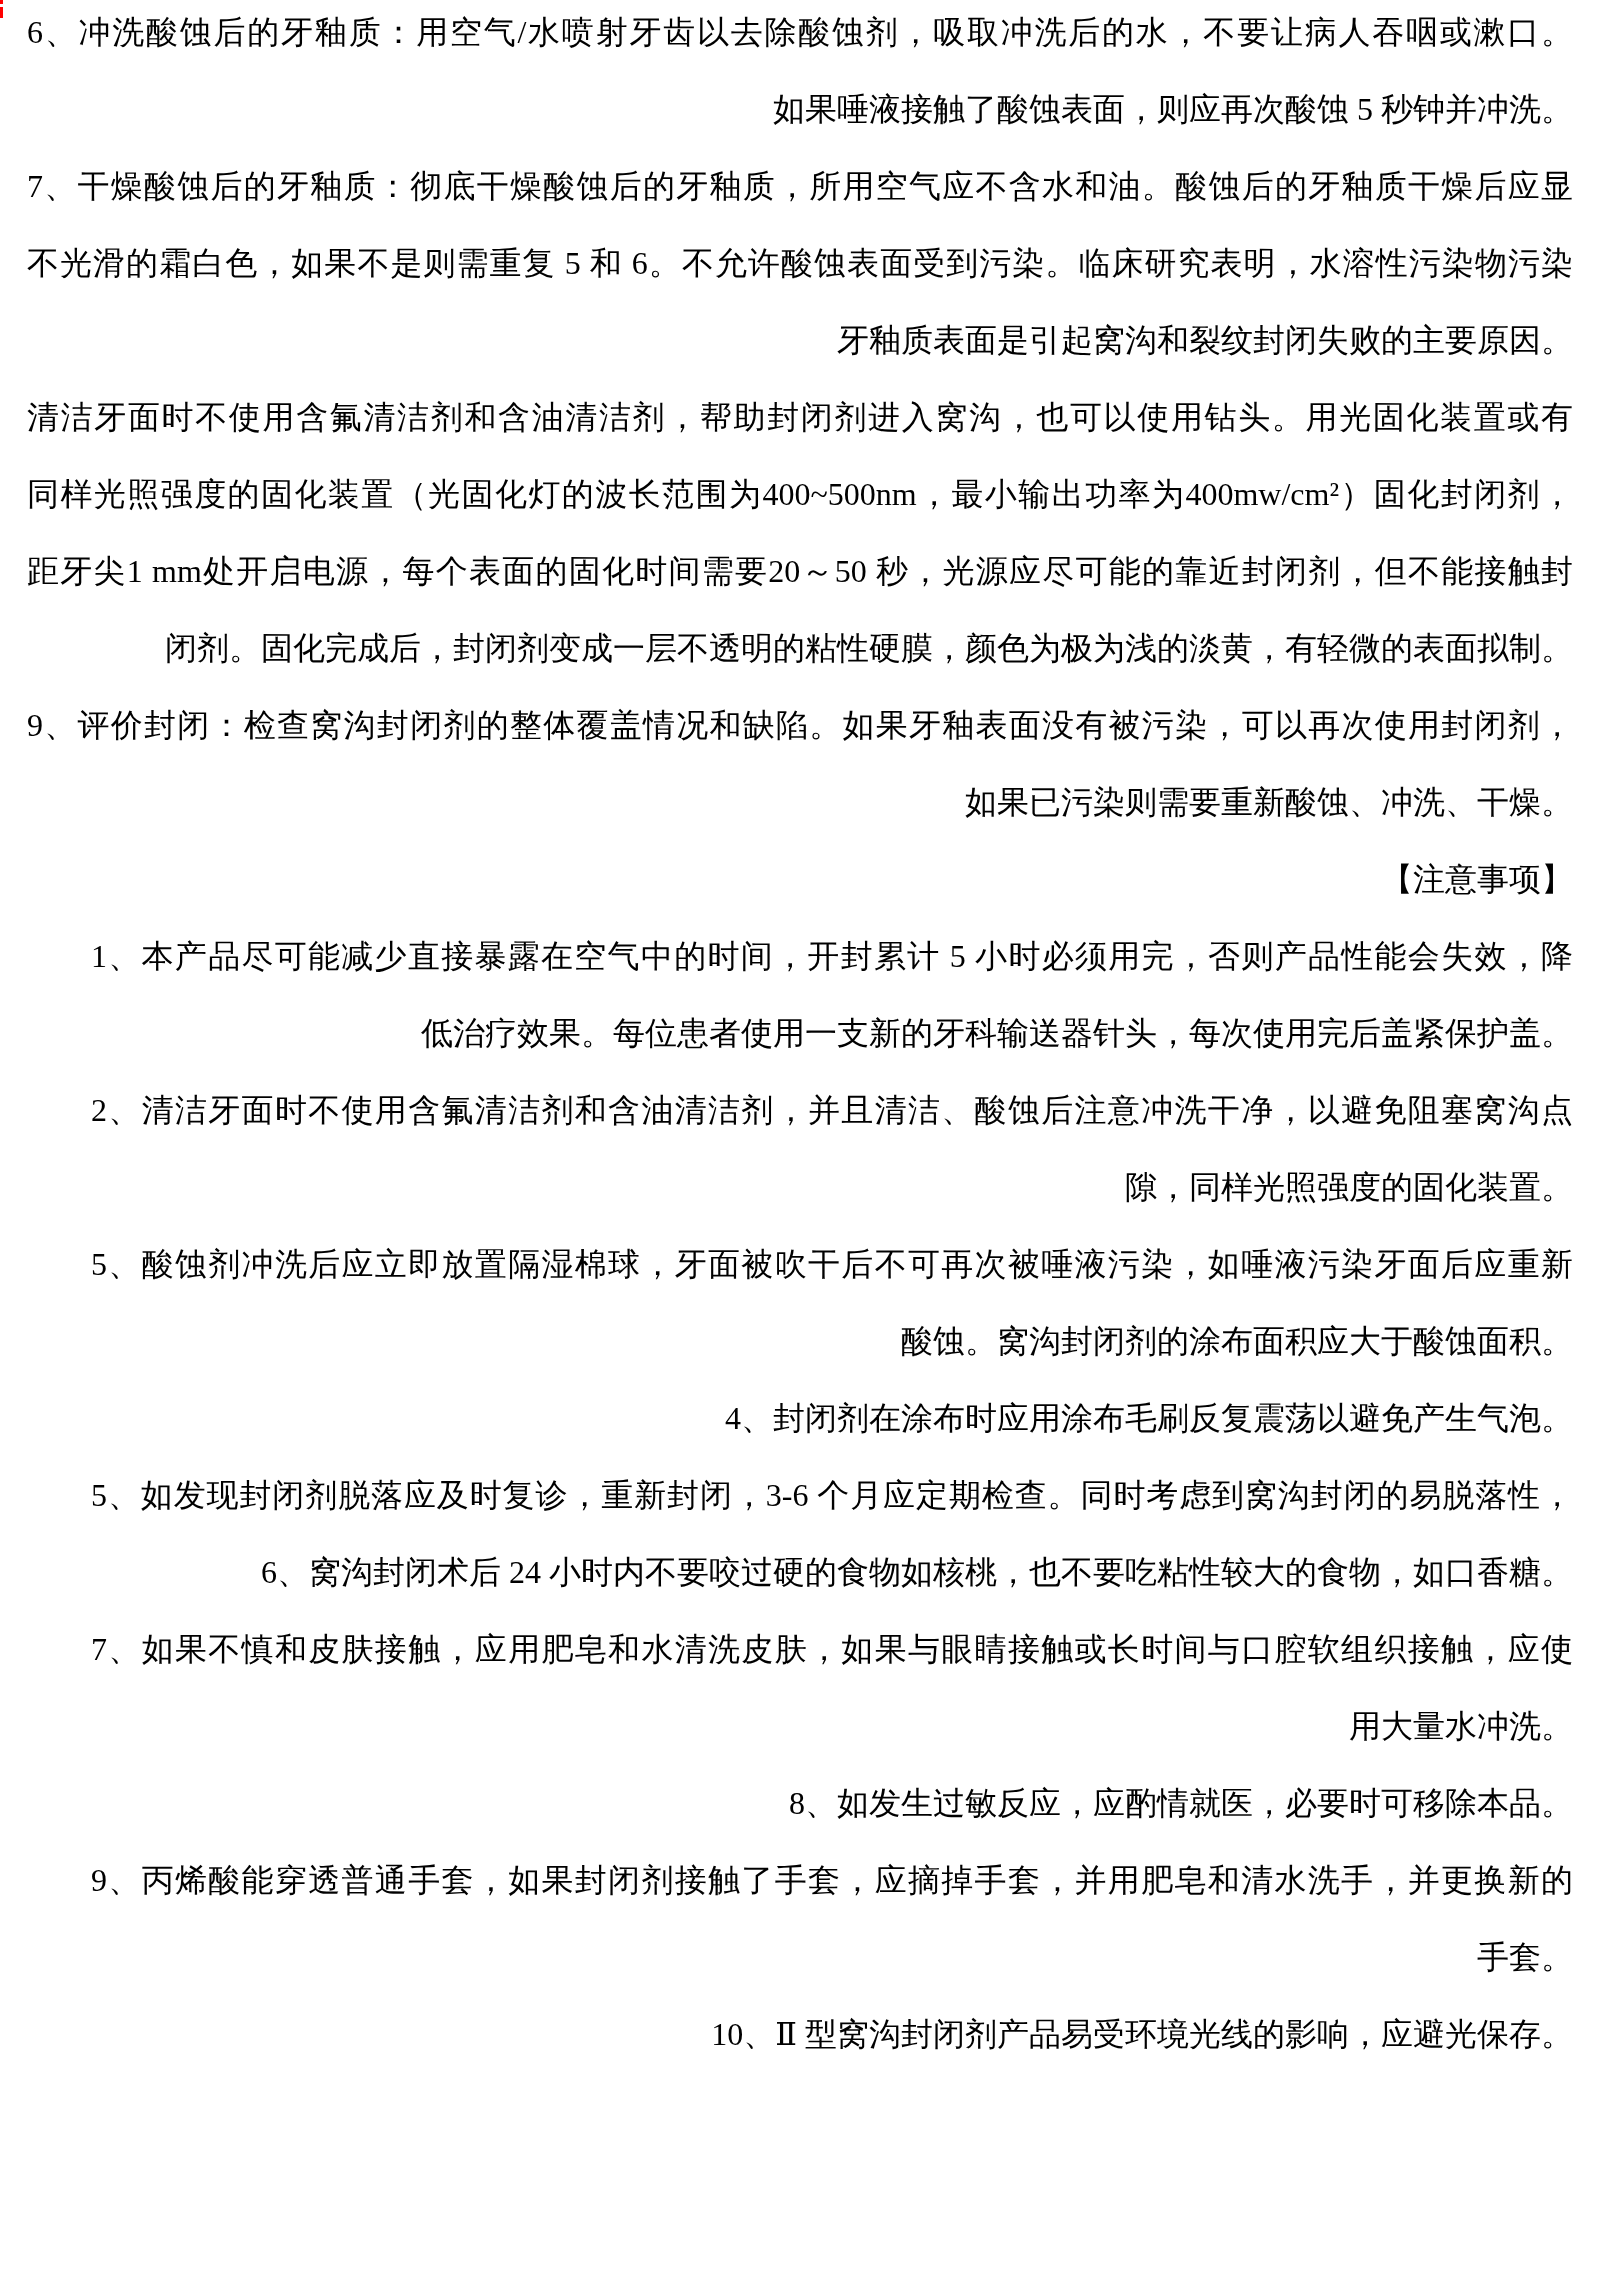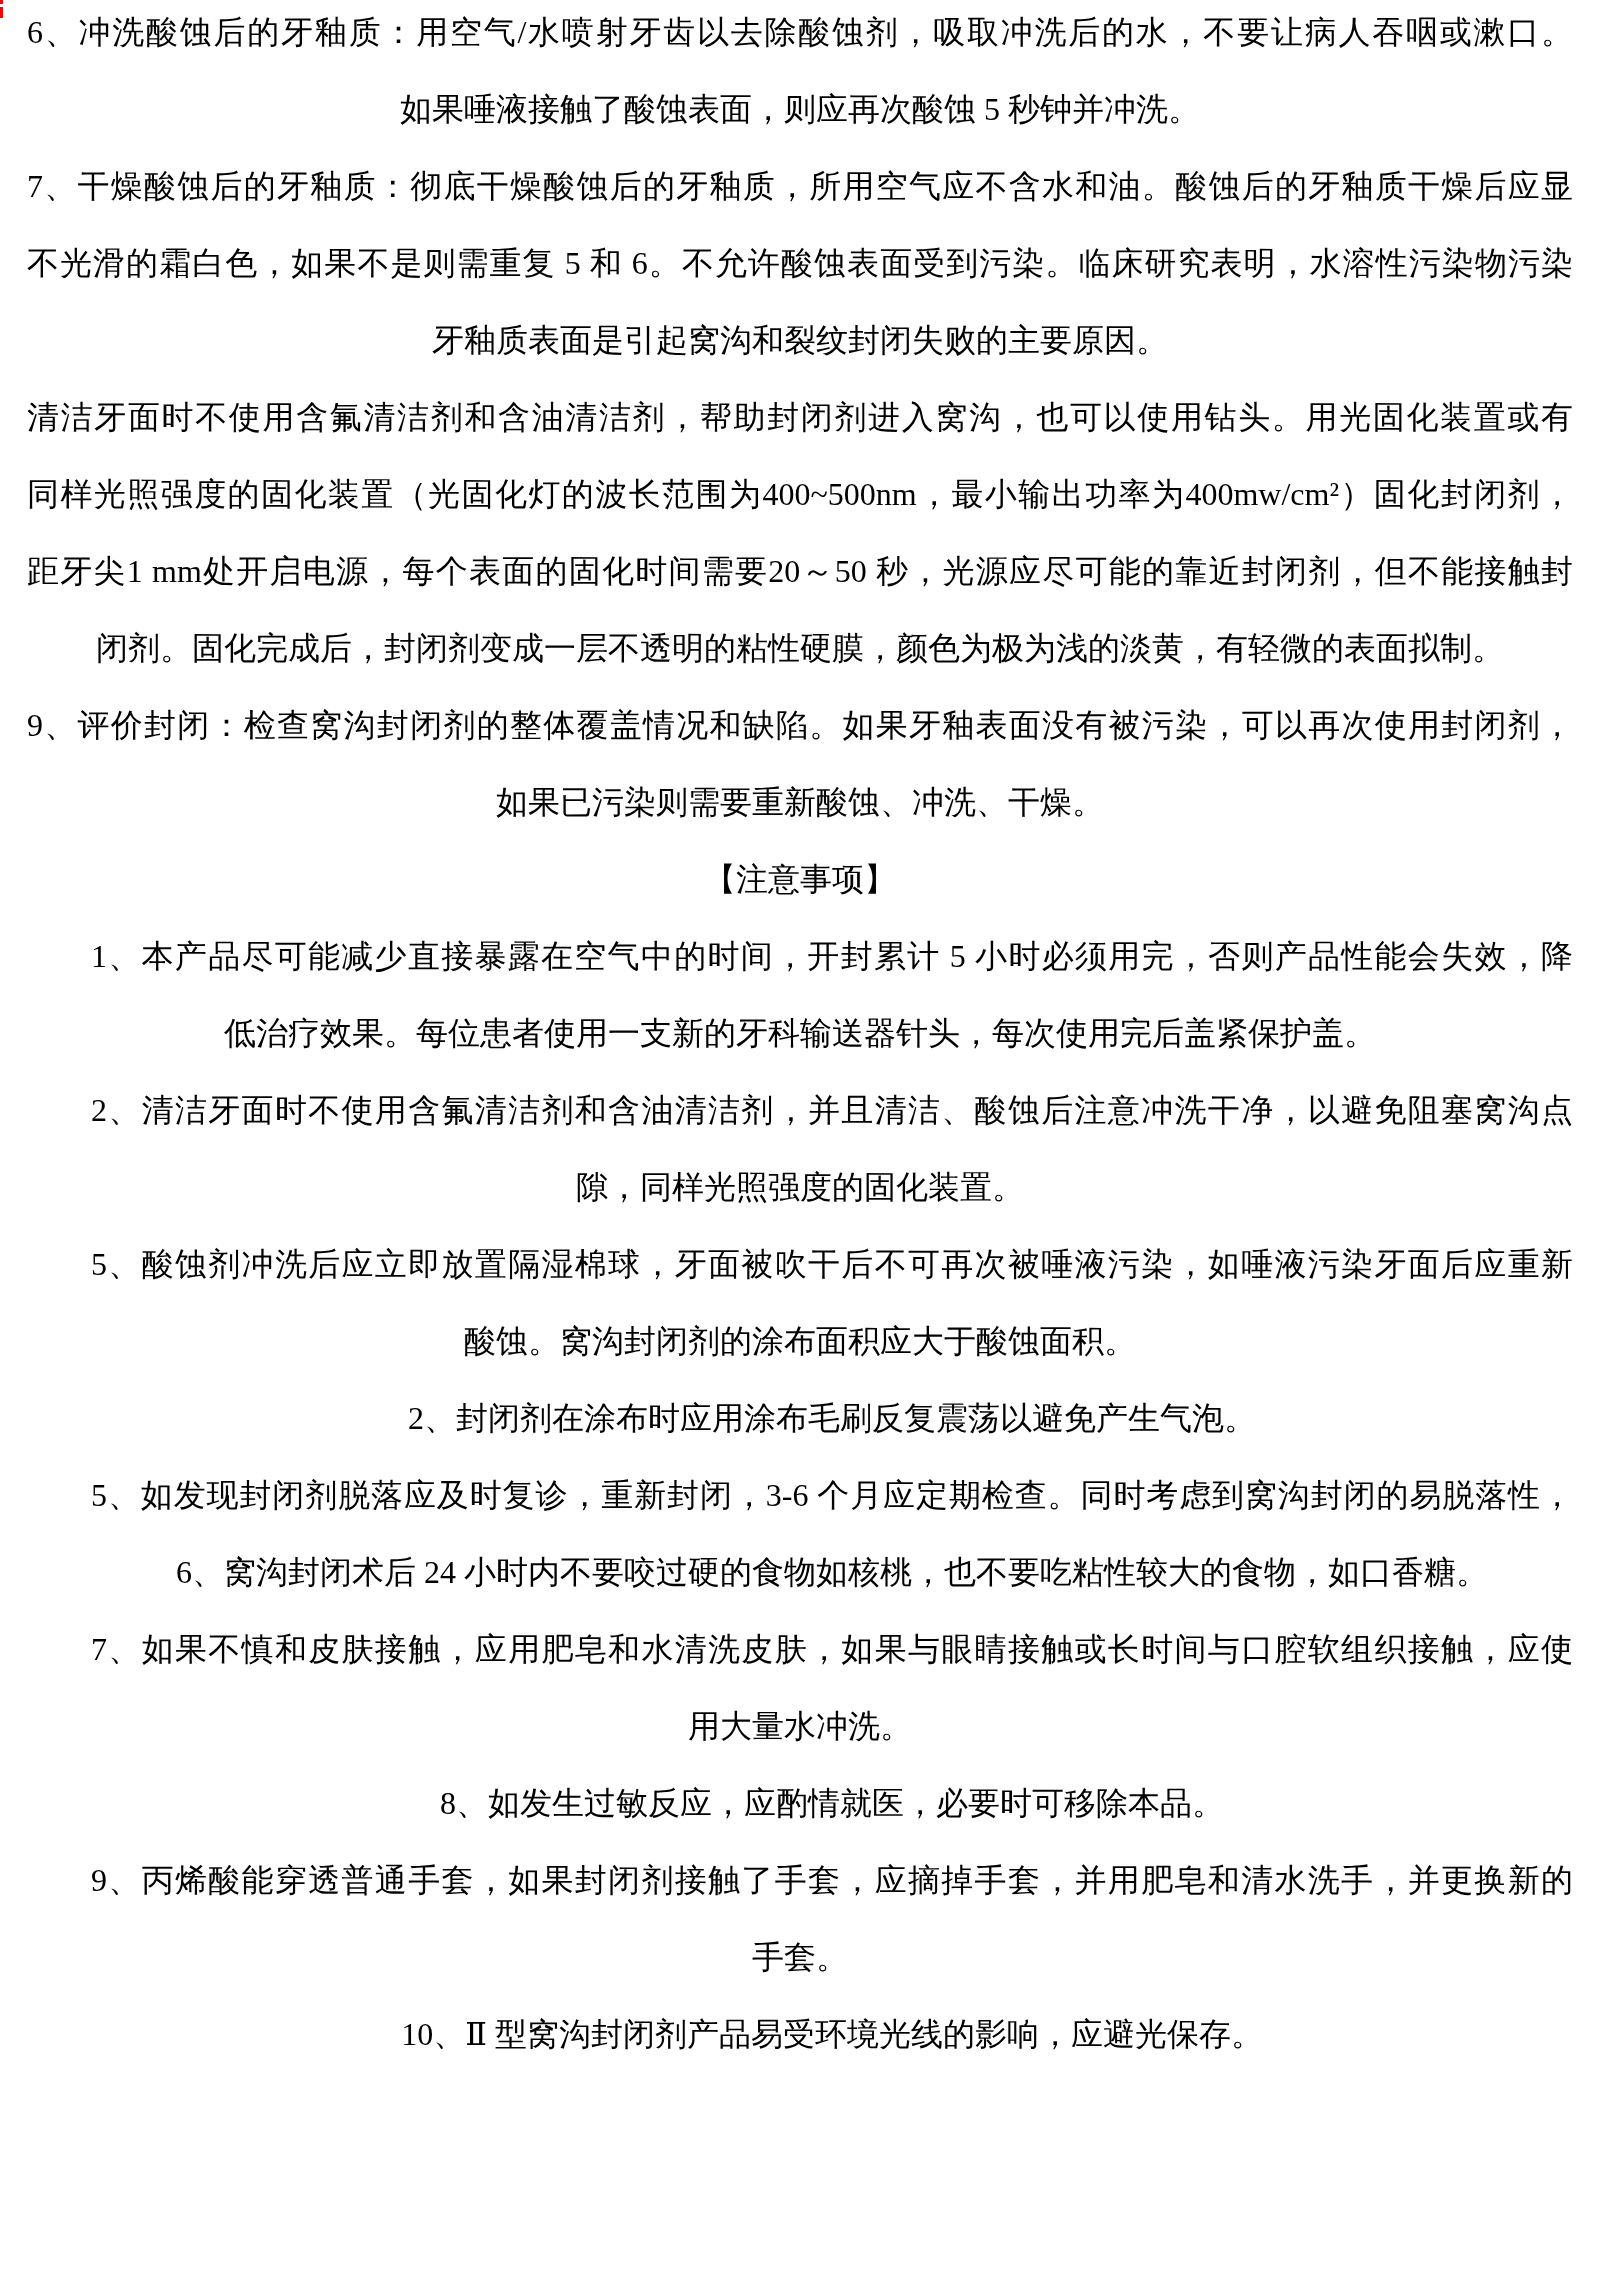--- a/index.html
+++ b/index.html
@@ -22,21 +22,21 @@
   }
   .doc {
     padding: 0 27px;
     margin-top: -6px;
   }
   .line {
     font-size: 32px;
     line-height: 77px;
     height: 77px;
     white-space: nowrap;
-    text-align: center;
+    text-align: right;
     color: #000000;
   }
   .line.full {
     text-align: justify;
     text-align-last: justify;
     text-justify: inter-character;
   }
   .line.indent {
     padding-left: 64px;
   }
@@ -66,21 +66,21 @@
       <div class="line">闭剂。固化完成后，封闭剂变成一层不透明的粘性硬膜，颜色为极为浅的淡黄，有轻微的表面拟制。</div>
       <div class="line full">9、评价封闭：检查窝沟封闭剂的整体覆盖情况和缺陷。如果牙釉表面没有被污染，可以再次使用封闭剂，</div>
       <div class="line">如果已污染则需要重新酸蚀、冲洗、干燥。</div>
       <div class="line">【注意事项】</div>
       <div class="line indent full">1、本产品尽可能减少直接暴露在空气中的时间，开封累计 5 小时必须用完，否则产品性能会失效，降</div>
       <div class="line">低治疗效果。每位患者使用一支新的牙科输送器针头，每次使用完后盖紧保护盖。</div>
       <div class="line indent full">2、清洁牙面时不使用含氟清洁剂和含油清洁剂，并且清洁、酸蚀后注意冲洗干净，以避免阻塞窝沟点</div>
       <div class="line">隙，同样光照强度的固化装置。</div>
       <div class="line indent full">5、酸蚀剂冲洗后应立即放置隔湿棉球，牙面被吹干后不可再次被唾液污染，如唾液污染牙面后应重新</div>
       <div class="line">酸蚀。窝沟封闭剂的涂布面积应大于酸蚀面积。</div>
-      <div class="line indent">2、封闭剂在涂布时应用涂布毛刷反复震荡以避免产生气泡。</div>
+      <div class="line indent">4、封闭剂在涂布时应用涂布毛刷反复震荡以避免产生气泡。</div>
       <div class="line indent full">5、如发现封闭剂脱落应及时复诊，重新封闭，3-6 个月应定期检查。同时考虑到窝沟封闭的易脱落性，</div>
       <div class="line indent">6、窝沟封闭术后 24 小时内不要咬过硬的食物如核桃，也不要吃粘性较大的食物，如口香糖。</div>
       <div class="line indent full">7、如果不慎和皮肤接触，应用肥皂和水清洗皮肤，如果与眼睛接触或长时间与口腔软组织接触，应使</div>
       <div class="line">用大量水冲洗。</div>
       <div class="line indent">8、如发生过敏反应，应酌情就医，必要时可移除本品。</div>
       <div class="line indent full">9、丙烯酸能穿透普通手套，如果封闭剂接触了手套，应摘掉手套，并用肥皂和清水洗手，并更换新的</div>
       <div class="line">手套。</div>
       <div class="line indent">10、Ⅱ 型窝沟封闭剂产品易受环境光线的影响，应避光保存。</div>
     </div>
 </div>

